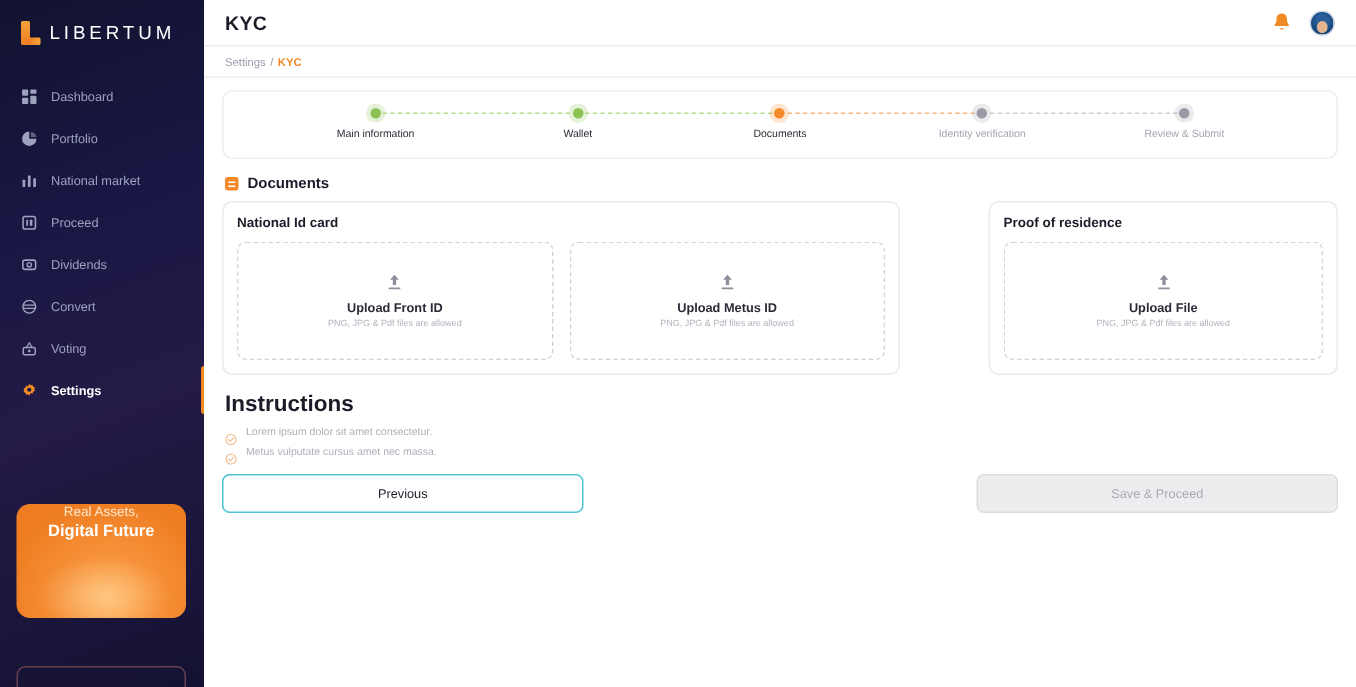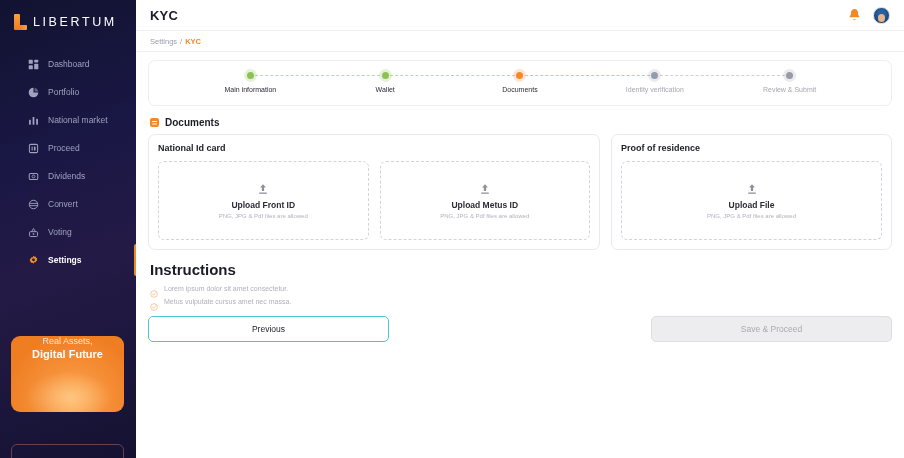--- a/index.html
+++ b/index.html
@@ -35,21 +35,21 @@
     content: ""; position: absolute; left: 5px; bottom: 0;
     width: 8px; height: 5px; border-radius: 1px;
     background: linear-gradient(90deg,#ef7d21,#f7a23b);
   }
   .brand-text {
     font-size: 12.5px; letter-spacing: 2.6px; color: #ffffff; font-weight: 400;
   }
   .nav { margin-top: 6px; display: flex; flex-direction: column; }
   .nav-item {
     height: 28px; display: flex; align-items: center; gap: 9px;
-    padding-left: 28px; position: relative;
+    padding-left: 14px; position: relative;
     font-size: 8.5px; color: #9ea2bf; cursor: pointer;
   }
   .nav-item.active { color: #ffffff; font-weight: bold; }
   .nav-item.active:after {
     content: ""; position: absolute; right: 0; top: -2px;
     width: 2.5px; height: 32px; background: #f08a24; border-radius: 2px 0 0 2px;
   }
   .nav-icon { width: 11px; height: 11px; display: block; flex: 0 0 11px; }
   .nav-icon svg { width: 11px; height: 11px; display: block; }
 
@@ -142,21 +142,21 @@
     content:""; position:absolute; left:1.8px; top:2.6px; width:5.4px; height:1.4px; background:#fff; border-radius:1px;
     box-shadow: 0 2.6px 0 0 #fff;
   }
   .sec-title { font-size: 10px; font-weight: bold; color: #1c1c28; }
 
   .doc-row { display: flex; gap: 11px; }
   .doc-card {
     border: 1px solid #e9e9ef; border-radius: 7px; background: #fff; padding: 8px 9px 9px 9px;
   }
   .doc-card.left { flex: 0 0 452px; }
-  .doc-card.right { flex: 1; }
+  .doc-card.right { flex: 1; margin-left: 48px; }
   .doc-card-title { font-size: 9px; font-weight: bold; color: #1c1c28; margin-bottom: 8px; }
   .drops { display: flex; gap: 11px; }
   .dropzone {
     flex: 1; height: 79px; border: 1px dashed #d3d3dc; border-radius: 6px;
     display: flex; flex-direction: column; align-items: center; justify-content: center;
     cursor: pointer; background: #fff;
   }
   .up-icon { width: 12px; height: 13px; display:block; margin-bottom: 5px; }
   .drop-title { font-size: 8.5px; font-weight: bold; color: #2b2b36; }
   .drop-hint { font-size: 6px; color: #b2b2bd; margin-top: 3px; }

